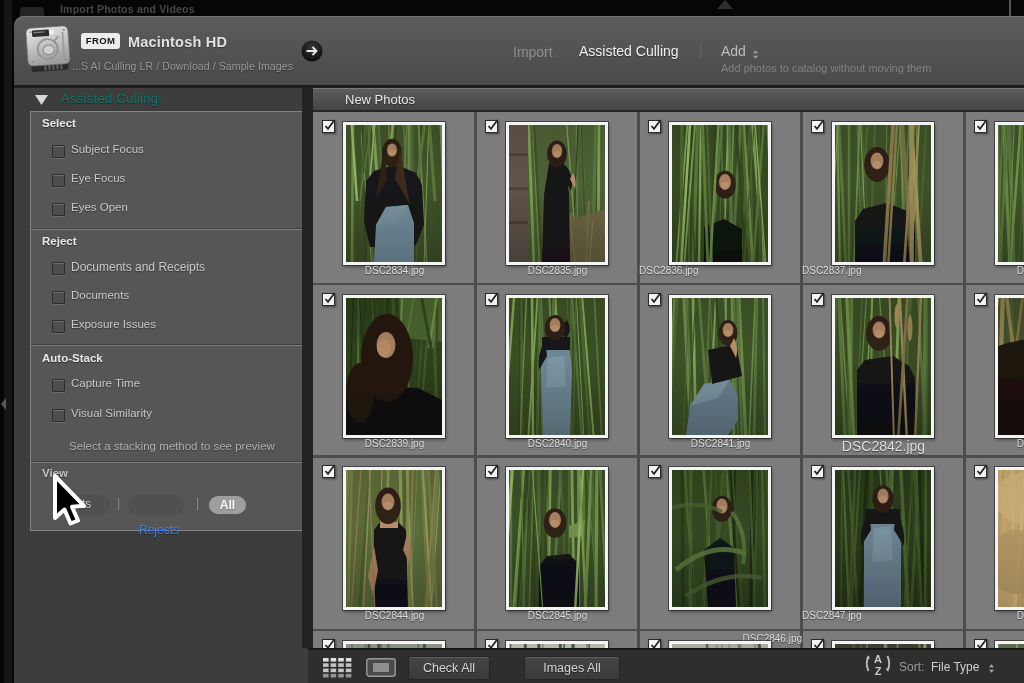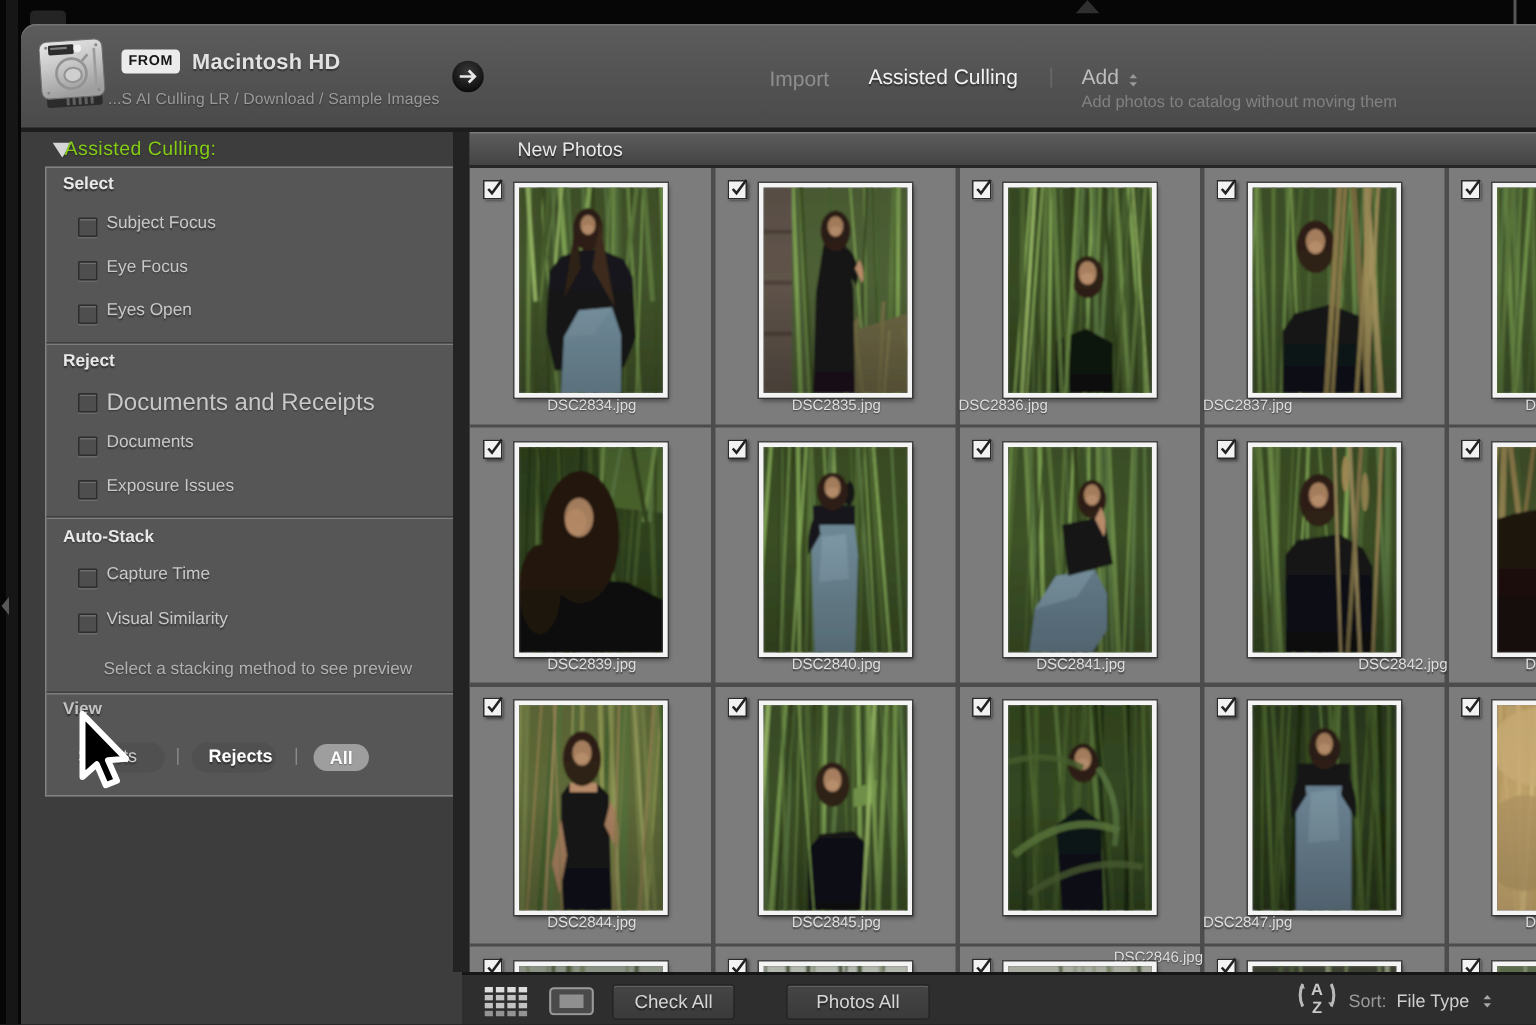--- a/index.html
+++ b/index.html
@@ -3,20 +3,21 @@
 <style>
 * { margin:0; padding:0; }
 html,body { width:1024px; height:683px; overflow:hidden; background:#060606;
   font-family:"Liberation Sans", sans-serif; }
 </style></head>
 <body>
 <div style="position:relative;width:1024px;height:683px;overflow:hidden">
 <div style="position:absolute;left:0;top:0;width:1024px;height:683px;background:#060606"></div>
     <div style="position:absolute;left:4px;top:0;width:8px;height:683px;background:#161616"></div>
     <div style="position:absolute;left:20px;top:7px;width:24px;height:9px;background:#242424;border-radius:3px 3px 0 0"></div>
+    <div style="position:absolute;left:60px;top:3px;width:360px;height:13px;overflow:hidden;font-size:10.5px;color:#484848;font-weight:600;letter-spacing:0.3px;letter-spacing:0.2px">Import Photos and Videos</div>
     <svg style="position:absolute;left:717px;top:0" width="16" height="9">
       <path d="M0,9 L8,0 L16,9 Z" fill="#2f2f2f"></path>
     </svg>
     <div style="position:absolute;left:1009px;top:0;width:2px;height:17px;background:#555"></div>
     <svg style="position:absolute;left:0px;top:398px" width="7" height="12">
       <path d="M6,0 L1,6 L6,12 Z" fill="#585858"></path>
     </svg>
     <div style="position:absolute;left:14px;top:16px;width:1010px;height:667px;background:#3d3d3d;border-radius:10px 0 0 0"></div>
     <div style="position:absolute;left:14px;top:16px;width:1010px;height:70px;background:linear-gradient(#5c5c5c,#4a4a4a);border-radius:10px 0 0 0;box-shadow:inset 0 1px 0 #747474"></div>
     <div style="position:absolute;left:14px;top:85px;width:1010px;height:3px;background:#1d1d1d"></div>
@@ -68,54 +69,54 @@
     <div style="position:absolute;left:721px;top:43px;font-size:14px;color:#bdbdbd;font-weight:500">Add</div>
     <div style="position:absolute;left:752px;top:46px"><svg width="7" height="11" viewBox="0 0 8 13">
         <path d="M1,5 L4,1.5 L7,5 Z" fill="#9a9a9a"></path>
         <path d="M1,8 L4,11.5 L7,8 Z" fill="#9a9a9a"></path>
       </svg></div>
     <div style="position:absolute;left:721px;top:62px;font-size:11px;color:#828282">Add photos to catalog without moving them</div>
     <div style="position:absolute;left:14px;top:88px;width:294px;height:595px;background:#3d3d3d"></div>
     <svg style="position:absolute;left:35px;top:95px" width="13" height="10">
       <path d="M0,0 L13,0 L6.5,10 Z" fill="#d6d6d6"></path>
     </svg>
-    <div style="position:absolute;left:43px;top:91px;font-size:13px;color:#84cc16;letter-spacing:0.3px;text-shadow:0 1px 1px rgba(0,0,0,0.4)">Assisted Culling:</div>
+    <div style="position:absolute;left:61px;top:91px;font-size:13px;color:#0f766e;letter-spacing:0.3px;text-shadow:0 1px 1px rgba(0,0,0,0.4)">Assisted Culling:</div>
     <div style="position:absolute;left:30px;top:111px;width:276px;height:420px;background:#565656;border:1px solid #828282;box-sizing:border-box"></div>
     <div style="position:absolute;left:31px;top:229px;width:274px;height:1px;background:#7e7e7e"></div>
     <div style="position:absolute;left:31px;top:228px;width:274px;height:1px;background:#3f3f3f"></div>
     <div style="position:absolute;left:31px;top:345px;width:274px;height:1px;background:#7e7e7e"></div>
     <div style="position:absolute;left:31px;top:344px;width:274px;height:1px;background:#3f3f3f"></div>
     <div style="position:absolute;left:31px;top:462px;width:274px;height:1px;background:#7e7e7e"></div>
     <div style="position:absolute;left:31px;top:461px;width:274px;height:1px;background:#3f3f3f"></div>
     <div style="position:absolute;left:42px;top:117px;font-size:11.5px;font-weight:bold;color:#e8e8e8;text-shadow:0 1px 1px rgba(0,0,0,0.45)">Select</div>
     <div style="position:absolute;left:52px;top:145px;width:11px;height:11px;background:#4e4e4e;border:1px solid #2d2d2d;box-shadow:inset 0 1px 0 #6e6e6e,0 1px 0 #6a6a6a;border-radius:1px"></div>
     <div style="position:absolute;left:71px;top:143px;font-size:11.5px;color:#c9c9c9;text-shadow:0 1px 1px rgba(0,0,0,0.4)">Subject Focus</div>
     <div style="position:absolute;left:52px;top:174px;width:11px;height:11px;background:#4e4e4e;border:1px solid #2d2d2d;box-shadow:inset 0 1px 0 #6e6e6e,0 1px 0 #6a6a6a;border-radius:1px"></div>
     <div style="position:absolute;left:71px;top:172px;font-size:11.5px;color:#c9c9c9;text-shadow:0 1px 1px rgba(0,0,0,0.4)">Eye Focus</div>
     <div style="position:absolute;left:52px;top:203px;width:11px;height:11px;background:#4e4e4e;border:1px solid #2d2d2d;box-shadow:inset 0 1px 0 #6e6e6e,0 1px 0 #6a6a6a;border-radius:1px"></div>
     <div style="position:absolute;left:71px;top:201px;font-size:11.5px;color:#c9c9c9;text-shadow:0 1px 1px rgba(0,0,0,0.4)">Eyes Open</div>
     <div style="position:absolute;left:42px;top:235px;font-size:11.5px;font-weight:bold;color:#e8e8e8;text-shadow:0 1px 1px rgba(0,0,0,0.45)">Reject</div>
     <div style="position:absolute;left:52px;top:262px;width:11px;height:11px;background:#4e4e4e;border:1px solid #2d2d2d;box-shadow:inset 0 1px 0 #6e6e6e,0 1px 0 #6a6a6a;border-radius:1px"></div>
-    <div style="position:absolute;left:71px;top:260px;font-size:16px;color:#c9c9c9;text-shadow:0 1px 1px rgba(0,0,0,0.4)">Documents and Receipts</div>
+    <div style="position:absolute;left:71px;top:260px;font-size:12px;color:#c9c9c9;text-shadow:0 1px 1px rgba(0,0,0,0.4)">Documents and Receipts</div>
     <div style="position:absolute;left:52px;top:291px;width:11px;height:11px;background:#4e4e4e;border:1px solid #2d2d2d;box-shadow:inset 0 1px 0 #6e6e6e,0 1px 0 #6a6a6a;border-radius:1px"></div>
     <div style="position:absolute;left:71px;top:289px;font-size:11.5px;color:#c9c9c9;text-shadow:0 1px 1px rgba(0,0,0,0.4)">Documents</div>
     <div style="position:absolute;left:52px;top:320px;width:11px;height:11px;background:#4e4e4e;border:1px solid #2d2d2d;box-shadow:inset 0 1px 0 #6e6e6e,0 1px 0 #6a6a6a;border-radius:1px"></div>
     <div style="position:absolute;left:71px;top:318px;font-size:11.5px;color:#c9c9c9;text-shadow:0 1px 1px rgba(0,0,0,0.4)">Exposure Issues</div>
     <div style="position:absolute;left:42px;top:352px;font-size:11.5px;font-weight:bold;color:#e8e8e8;text-shadow:0 1px 1px rgba(0,0,0,0.45)">Auto-Stack</div>
     <div style="position:absolute;left:52px;top:379px;width:11px;height:11px;background:#4e4e4e;border:1px solid #2d2d2d;box-shadow:inset 0 1px 0 #6e6e6e,0 1px 0 #6a6a6a;border-radius:1px"></div>
     <div style="position:absolute;left:71px;top:377px;font-size:11.5px;color:#c9c9c9;text-shadow:0 1px 1px rgba(0,0,0,0.4)">Capture Time</div>
     <div style="position:absolute;left:52px;top:409px;width:11px;height:11px;background:#4e4e4e;border:1px solid #2d2d2d;box-shadow:inset 0 1px 0 #6e6e6e,0 1px 0 #6a6a6a;border-radius:1px"></div>
     <div style="position:absolute;left:71px;top:407px;font-size:11.5px;color:#c9c9c9;text-shadow:0 1px 1px rgba(0,0,0,0.4)">Visual Similarity</div>
     <div style="position:absolute;left:69px;top:440px;font-size:11.5px;color:#b2b2b2;text-shadow:0 1px 1px rgba(0,0,0,0.4)">Select a stacking method to see preview</div>
     <div style="position:absolute;left:42px;top:467px;font-size:11.5px;font-weight:bold;color:#c2c2c2;text-shadow:0 1px 1px rgba(0,0,0,0.45)">View</div>
     <div style="position:absolute;left:68px;top:495px;width:42px;height:20px;background:rgba(30,30,30,0.10);border-radius:10px"></div>
     <div style="position:absolute;left:128px;top:495px;width:56px;height:20px;background:rgba(30,30,30,0.10);border-radius:10px"></div>
     <div style="position:absolute;left:52px;top:497px;font-size:12px;font-weight:500;color:#cccccc;text-shadow:0 1px 1px rgba(0,0,0,0.4)">Selects</div>
     <div style="position:absolute;left:117px;top:496px;font-size:12px;color:#8a8a8a">|</div>
-    <div style="position:absolute;left:139px;top:497px;font-size:12px;font-weight:700;color:#ffffff;text-shadow:0 1px 1px rgba(0,0,0,0.4)">Rejects</div>
+    <div style="position:absolute;left:139px;top:523px;font-size:12px;font-weight:400;color:#3b82f6;text-shadow:0 1px 1px rgba(0,0,0,0.4)">Rejects</div>
     <div style="position:absolute;left:196px;top:496px;font-size:12px;color:#8a8a8a">|</div>
     <div style="position:absolute;left:209px;top:496px;width:37px;height:18px;background:#9e9e9e;border-radius:9px;color:#fafafa;font-size:12px;font-weight:bold;text-align:center;line-height:18px;text-shadow:0 1px 1px rgba(0,0,0,0.3)">All</div>
     <div style="position:absolute;left:302px;top:88px;width:11px;height:560px;background:#232323"></div>
     <div style="position:absolute;left:313px;top:88px;width:711px;height:24px;background:linear-gradient(#5d5d5d,#424242);box-shadow:inset 0 1px 0 #7a7a7a"></div>
     <div style="position:absolute;left:345px;top:92px;font-size:13px;font-weight:500;color:#e9e9e9;text-shadow:0 1px 1px rgba(0,0,0,0.5)">New Photos</div>
     <div style="position:absolute;left:313px;top:110px;width:711px;height:2px;background:#262626"></div>
     <div style="position:absolute;left:313px;top:112px;width:711px;height:536px;overflow:hidden">
       <div style="position:absolute;left:0;top:0;width:711px;height:536px;background:#7c7c7c"></div>
       <div style="position:absolute;left:161px;top:0;width:2.5px;height:536px;background:#4c4c4c"></div>
       <div style="position:absolute;left:324px;top:0;width:2.5px;height:536px;background:#4c4c4c"></div>
@@ -652,21 +653,21 @@
             <defs>
               <linearGradient id="sh2842" x1="0" y1="0" x2="0" y2="1">
                 <stop offset="0" stop-color="#000" stop-opacity="0.05"></stop>
                 <stop offset="0.45" stop-color="#000" stop-opacity="0"></stop>
                 <stop offset="1" stop-color="#000" stop-opacity="0.25"></stop>
               </linearGradient>
             </defs>
             <rect width="96" height="137" fill="url(#sh2842)"></rect>
           </g>
         </svg></div>
-      <div style="position:absolute;left:489px;top:325.5px;width:163px;text-align:right;font-size:10px;color:#dedede;text-shadow:0 1px 1px rgba(0,0,0,0.5)">DSC2842.jpg</div>
+      <div style="position:absolute;left:489px;top:325.5px;width:163px;text-align:center;font-size:14px;color:#dedede;text-shadow:0 1px 1px rgba(0,0,0,0.5)">DSC2842.jpg</div>
       <div style="position:absolute;left:661px;top:180.5px;width:11px;height:11px;background:#f2f2f2;border:1px solid #2a2a2a;box-shadow:1px 1px 2px rgba(0,0,0,0.5)">
         <svg width="16" height="14" viewBox="0 0 16 14" style="position:absolute;left:-1px;top:-3px">
           <path d="M3.5,8 L6,10.8 L12.5,2" stroke="#222" stroke-width="1.7" fill="none"></path>
         </svg>
       </div>
       <div style="position:absolute;left:682px;top:182.5px;width:96px;height:137px;border:3px solid #f4f4f4;box-shadow:0 0 0 1px rgba(30,30,30,0.6),1px 2px 3px rgba(0,0,0,0.4);font-size:0"><svg width="96" height="137" viewBox="0 0 96 137" preserveAspectRatio="xMinYMin slice">
           <defs>
             <filter id="bl2843" x="-5%" y="-5%" width="110%" height="110%">
               <feGaussianBlur stdDeviation="0.55"></feGaussianBlur>
             </filter>
@@ -1140,21 +1141,21 @@
         <rect x="0.0" y="15.899999999999999" width="5.6" height="3.6" fill="#e8e8e8" opacity="0.55"></rect>
         <rect x="7.6" y="15.899999999999999" width="5.6" height="3.6" fill="#e8e8e8" opacity="0.55"></rect>
         <rect x="15.2" y="15.899999999999999" width="5.6" height="3.6" fill="#e8e8e8" opacity="0.55"></rect>
         <rect x="22.799999999999997" y="15.899999999999999" width="5.6" height="3.6" fill="#e8e8e8" opacity="0.55"></rect>
       </svg></div>
     <div style="position:absolute;left:366px;top:658px"><svg width="30" height="19" viewBox="0 0 30 19">
         <rect x="0.8" y="0.8" width="28.4" height="17.4" rx="2.5" fill="#4a4a4a" stroke="#9a9a9a" stroke-width="1.4"></rect>
         <rect x="7" y="5" width="16" height="9" fill="#8f8f8f"></rect>
       </svg></div>
     <div style="position:absolute;left:408px;top:656px;width:82px;height:24px;background:linear-gradient(#454545,#3a3a3a);border:1px solid #252525;border-radius:3px;box-shadow:inset 0 1px 0 #5f5f5f;color:#d6d6d6;font-size:12.5px;text-align:center;line-height:23px;box-sizing:border-box;text-shadow:0 1px 1px rgba(0,0,0,0.5)">Check All</div>
-    <div style="position:absolute;left:524px;top:656px;width:96px;height:24px;background:linear-gradient(#454545,#3a3a3a);border:1px solid #252525;border-radius:3px;box-shadow:inset 0 1px 0 #5f5f5f;color:#d6d6d6;font-size:12.5px;text-align:center;line-height:23px;box-sizing:border-box;text-shadow:0 1px 1px rgba(0,0,0,0.5)">Photos All</div>
+    <div style="position:absolute;left:524px;top:656px;width:96px;height:24px;background:linear-gradient(#454545,#3a3a3a);border:1px solid #252525;border-radius:3px;box-shadow:inset 0 1px 0 #5f5f5f;color:#d6d6d6;font-size:12.5px;text-align:center;line-height:23px;box-sizing:border-box;text-shadow:0 1px 1px rgba(0,0,0,0.5)">Images All</div>
     <div style="position:absolute;left:862px;top:651px"><svg width="32" height="30" viewBox="0 0 32 30">
 <g fill="none" stroke="#b9b9b9" stroke-width="2">
 <path d="M6.5,5 Q3,12.5 6.5,20"></path>
           <path d="M25.5,5 Q29,12.5 25.5,20"></path>
 </g>
 <path d="M6.5,5 L4.2,7.5 L8,8.2 Z" fill="#b9b9b9"></path>
 <path d="M25.5,20 L23.4,17.2 L27.5,17.5 Z" fill="#b9b9b9"></path>
 <text x="16" y="12" font-size="11" font-weight="bold" fill="#c9c9c9" text-anchor="middle" font-family="Liberation Sans">A</text>
 <text x="16" y="24" font-size="11" font-weight="bold" fill="#c9c9c9" text-anchor="middle" font-family="Liberation Sans">Z</text>
       </svg></div>

